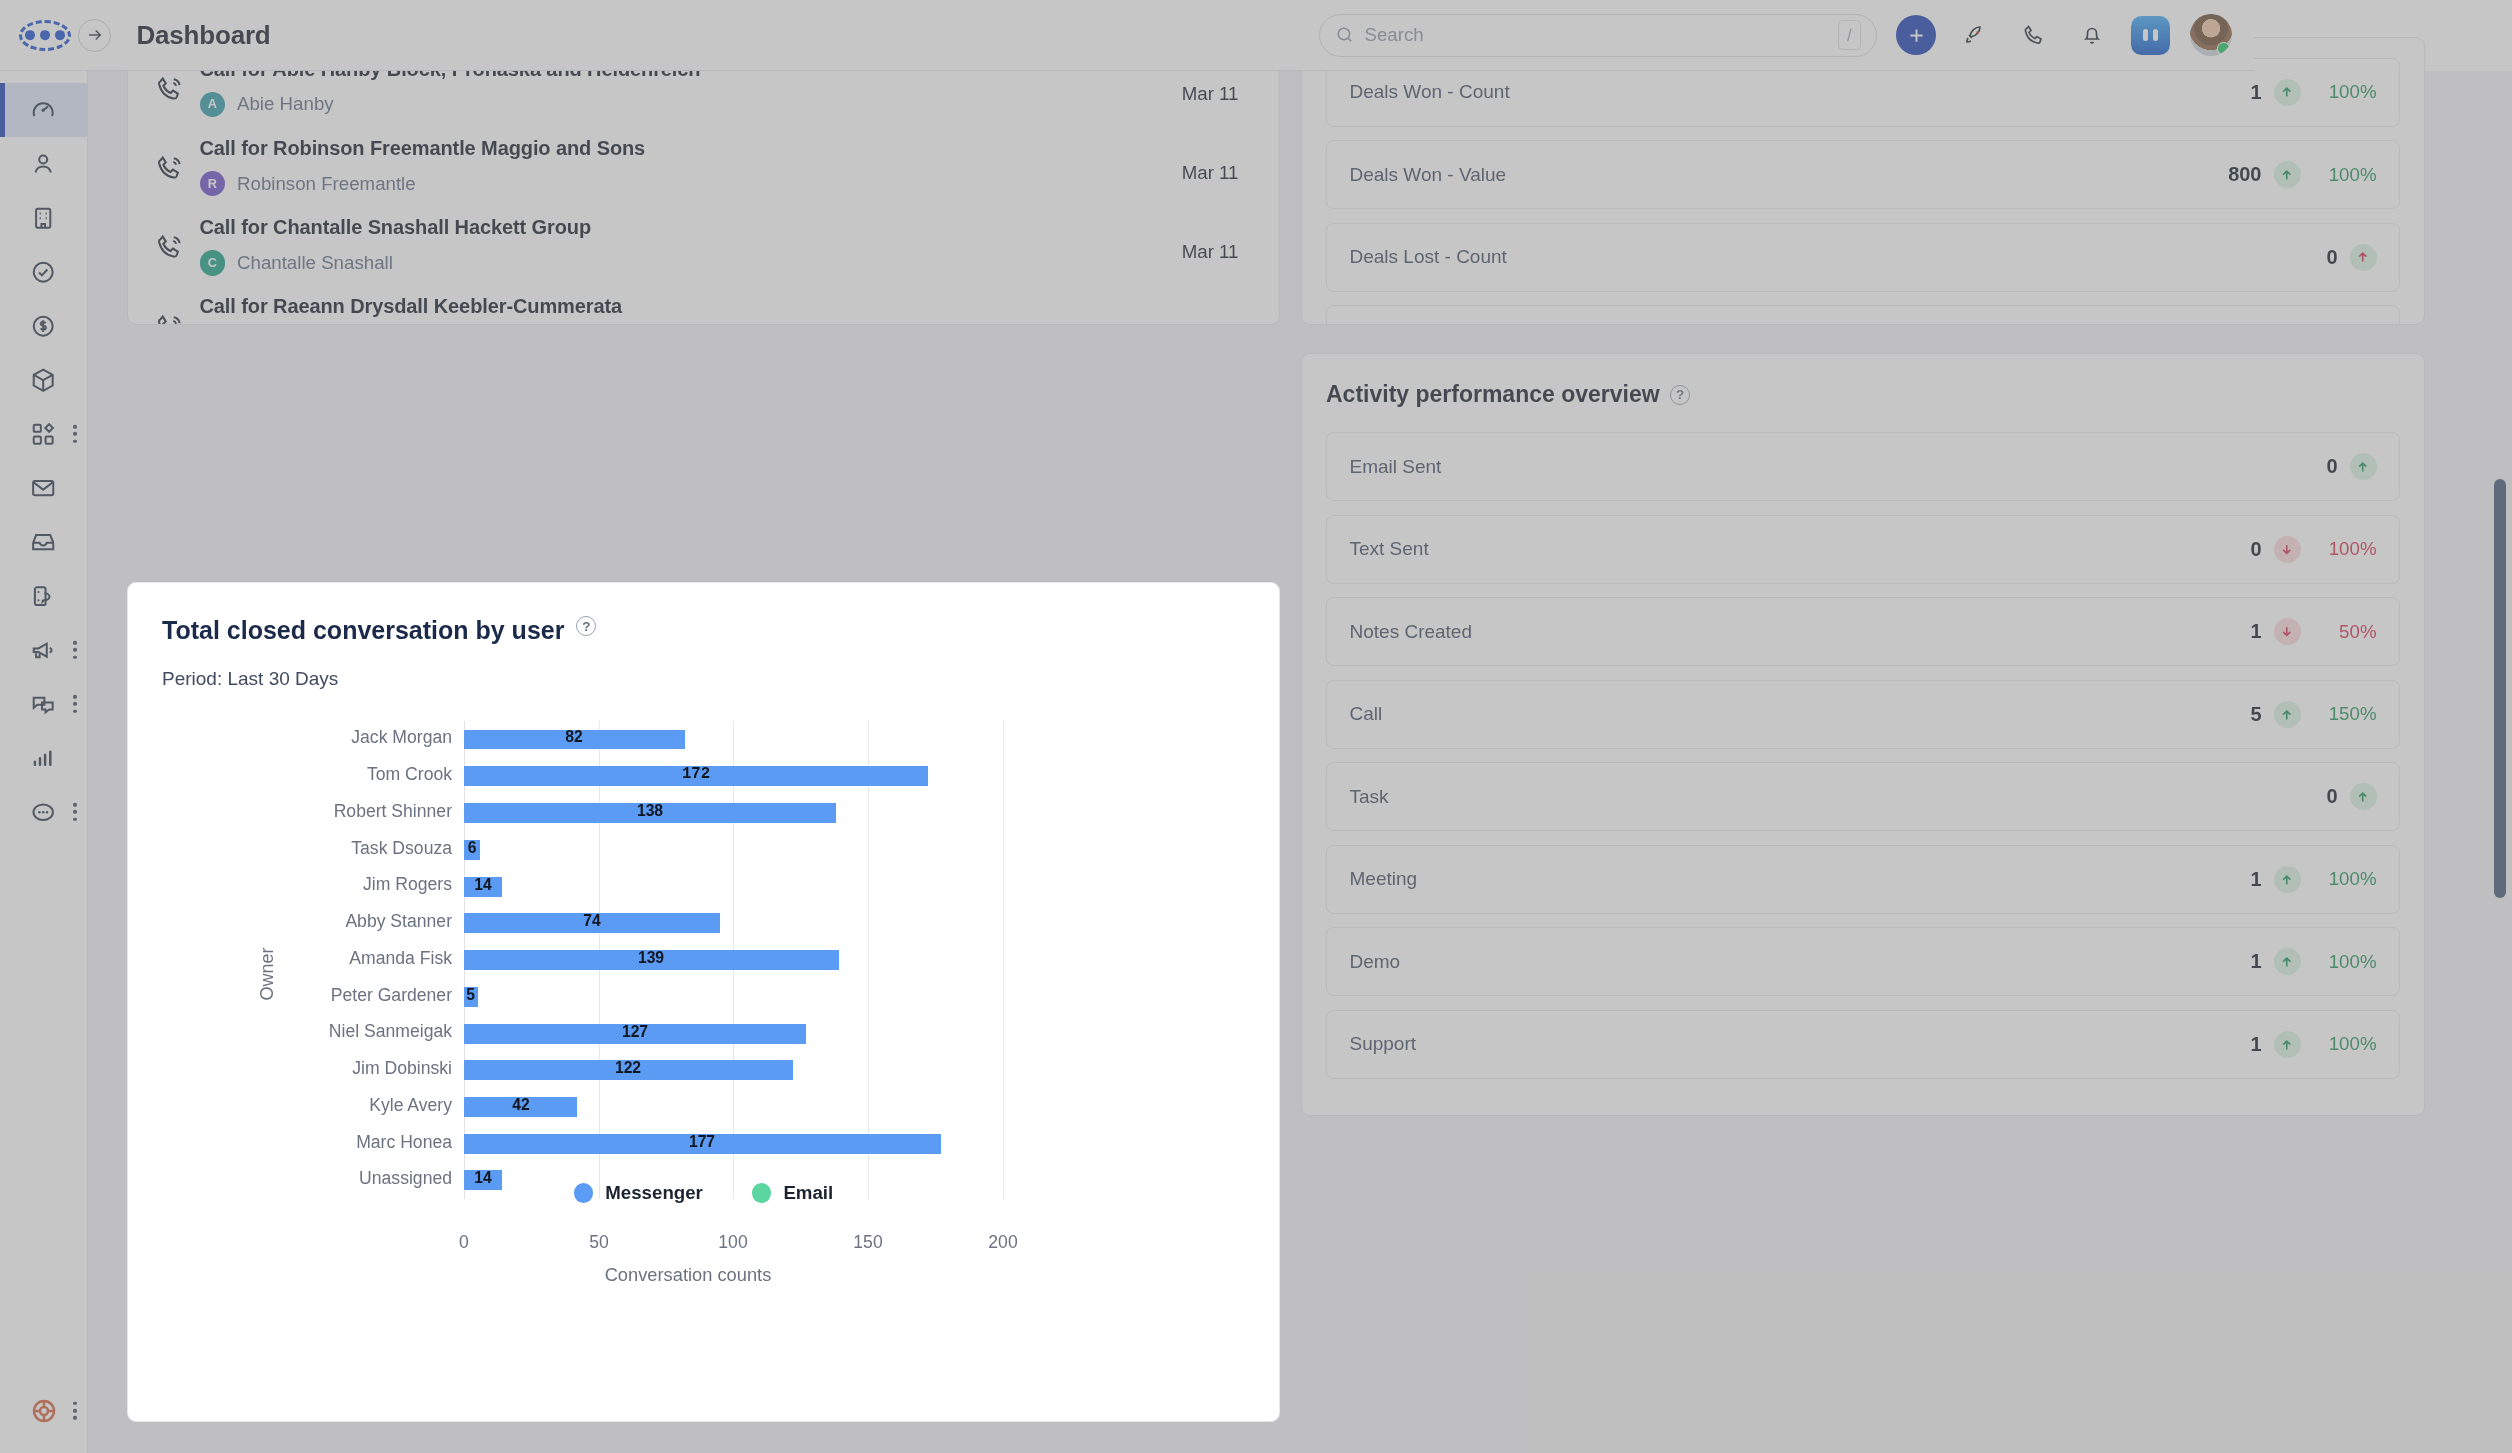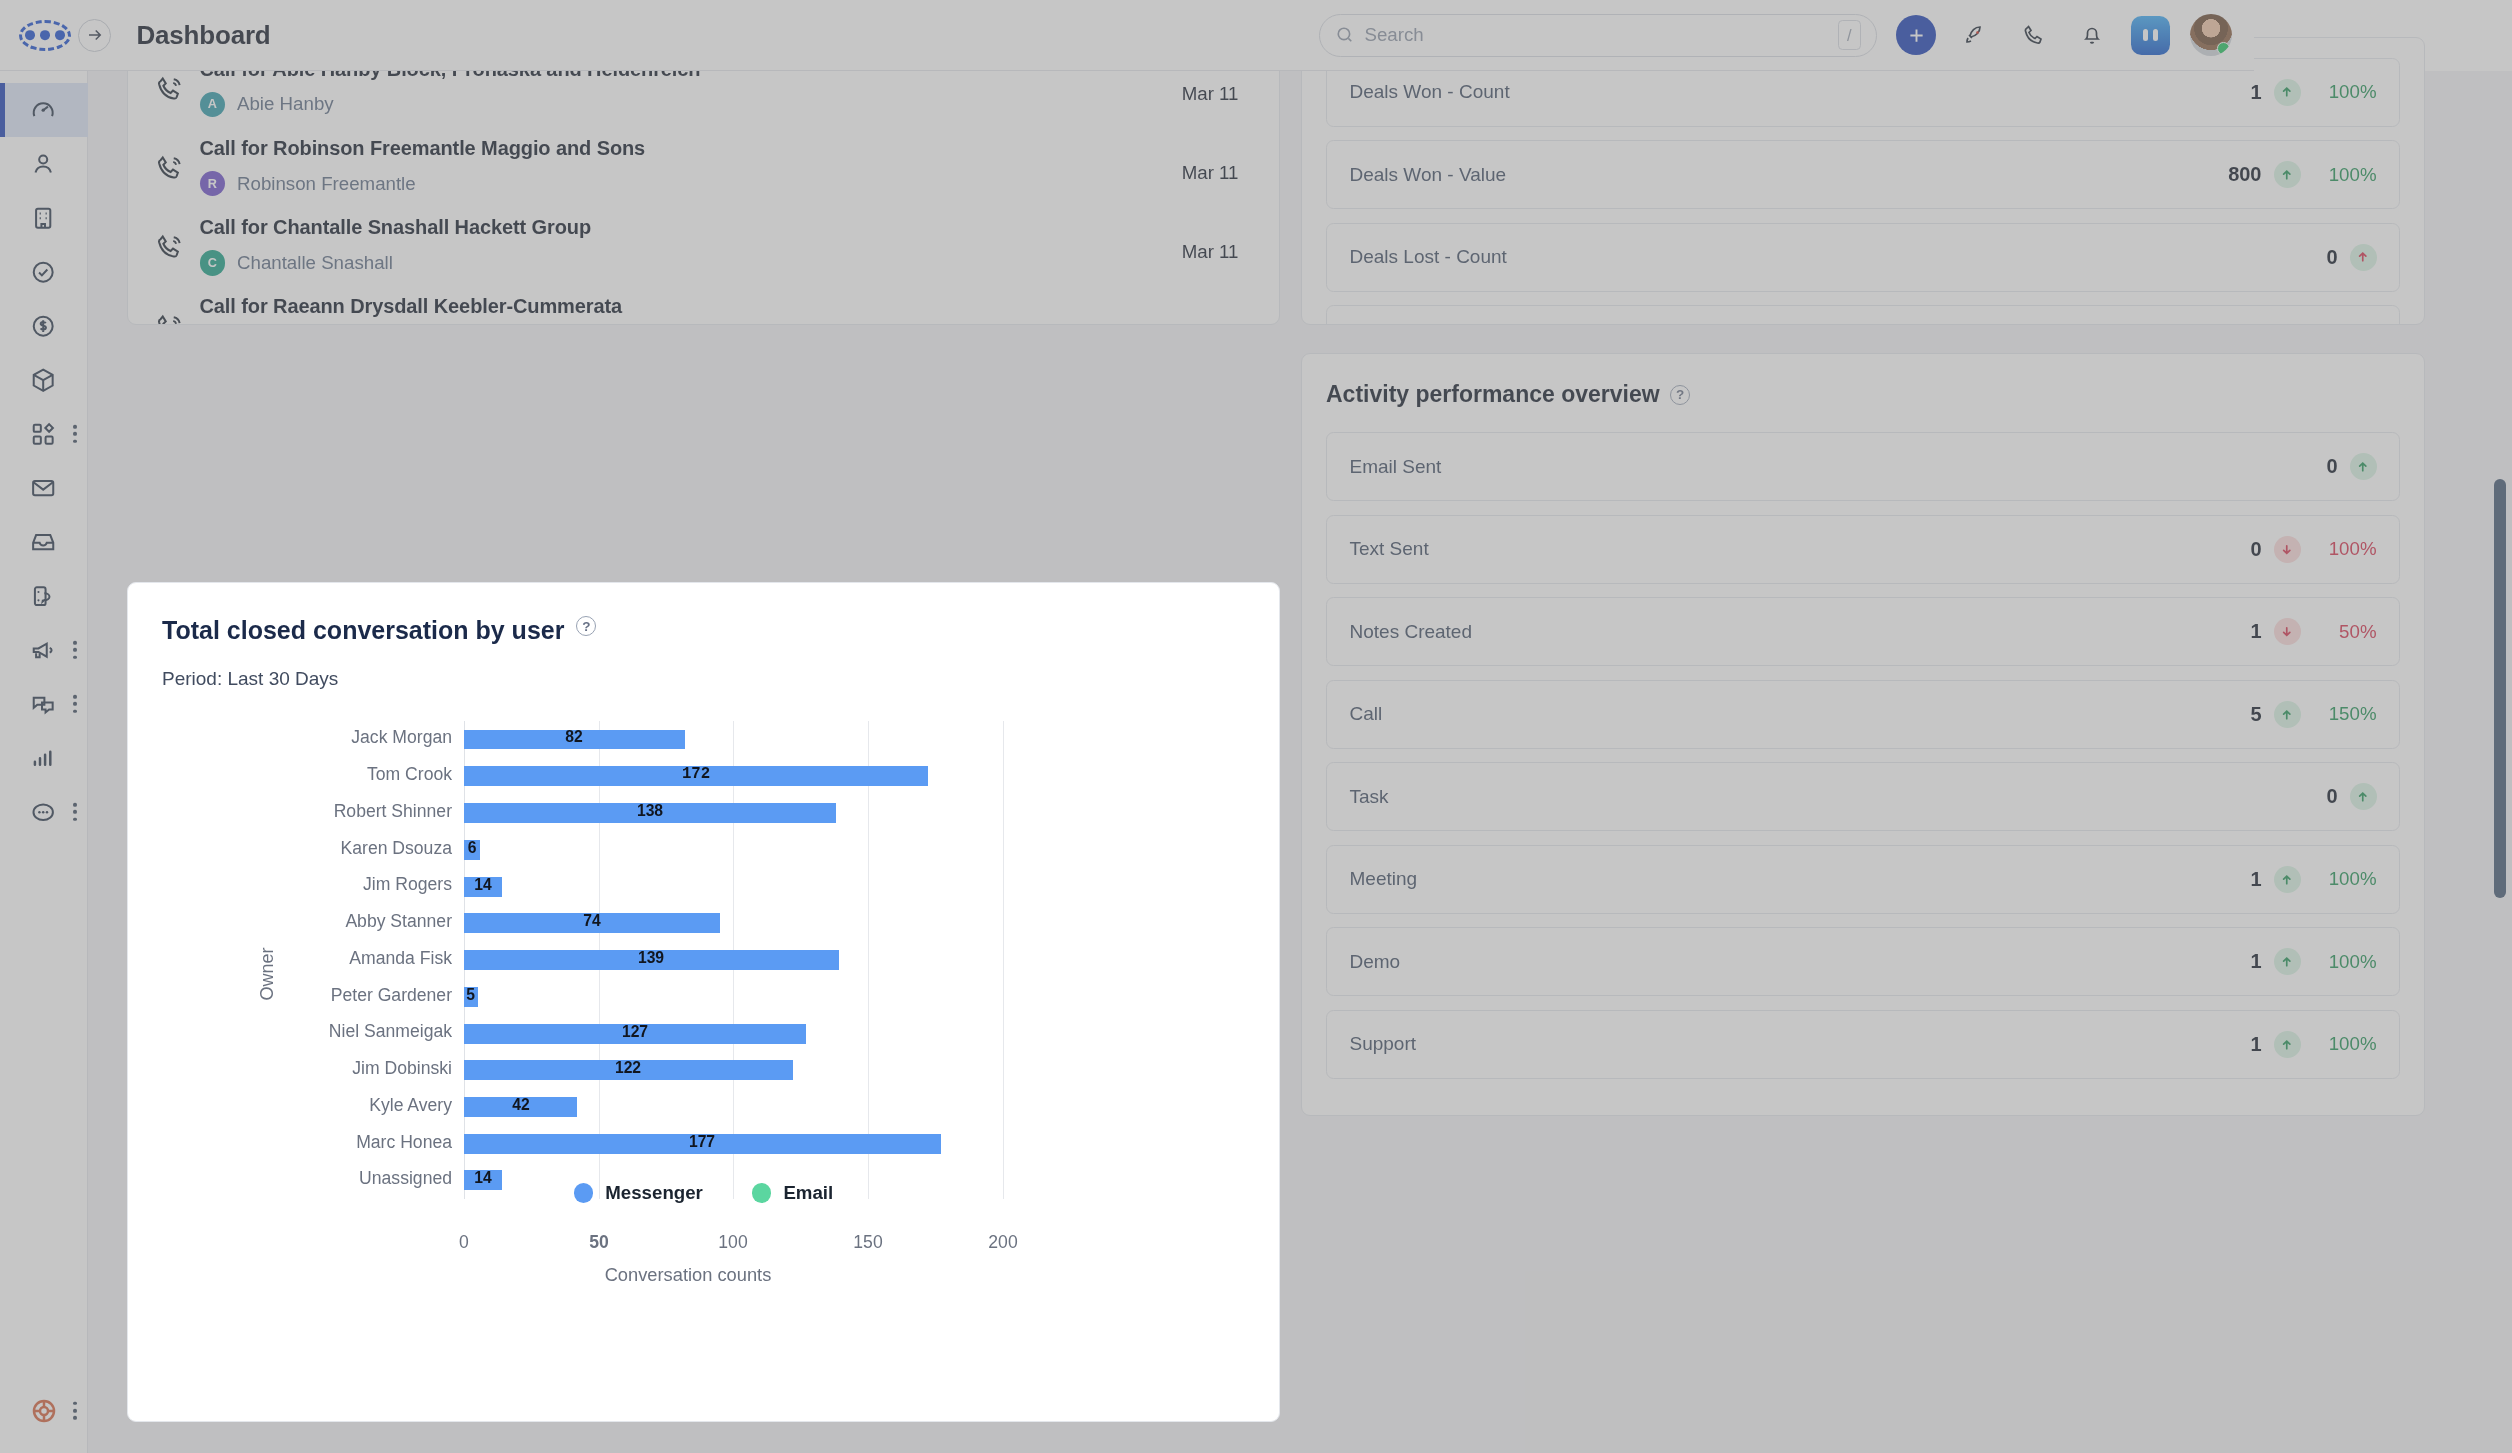--- a/index.html
+++ b/index.html
@@ -551,21 +551,21 @@
     </div>
     <div class="chart-period">Period: Last 30 Days</div>
 
     <div class="plot">
       <div class="ylabel-axis">Owner</div>
       <div class="xlabel-axis">Conversation counts</div>
       <div class="plot-inner" id="plot-inner">
         <div class="axisline"></div>
       <div class="xtick" style="left: 0px;">0</div>
           <div class="gridline" style="left: 135px;"></div>
-          <div class="xtick" style="left: 135px; font-weight: bold;">50</div>
+          <div class="xtick" style="left: 135px;">50</div>
           <div class="gridline" style="left: 269px;"></div>
           <div class="xtick" style="left: 269px;">100</div>
           <div class="gridline" style="left: 404px;"></div>
           <div class="xtick" style="left: 404px;">150</div>
           <div class="gridline" style="left: 539px;"></div>
           <div class="xtick" style="left: 539px;">200</div>
           <div class="ylab" style="top: 6.4px;">Jack Morgan</div>
           <div class="bar-row" style="top: 8.6px; left: 0px; width: 779px;">
             <span class="bar" style="width:221px;background:#5b9bf3"></span>
             <span class="bar-val" style="left:110px;transform:translateX(-50%)">82</span>
@@ -573,21 +573,21 @@
           <div class="ylab" style="top: 43px;">Tom Crook</div>
           <div class="bar-row" style="top: 45px; left: 0px; width: 779px; font-family: Liberation Mono, monospace;">
             <span class="bar" style="width:464px;background:#5b9bf3"></span>
             <span class="bar-val" style="left:232px;transform:translateX(-50%)">172</span>
           </div>
           <div class="ylab" style="top: 80px;">Robert Shinner</div>
           <div class="bar-row" style="top: 82px; left: 0px; width: 779px;">
             <span class="bar" style="width:372px;background:#5b9bf3"></span>
             <span class="bar-val" style="left:186px;transform:translateX(-50%)">138</span>
           </div>
-          <div class="ylab" style="top: 117px;">Karen Dsouza</div>
+          <div class="ylab" style="top: 117px;">Task Dsouza</div>
           <div class="bar-row" style="top: 119px; left: 0px; width: 779px;">
             <span class="bar" style="width:16px;background:#5b9bf3"></span>
             <span class="bar-val" style="left:8px;transform:translateX(-50%)">6</span>
           </div>
           <div class="ylab" style="top: 153px;">Jim Rogers</div>
           <div class="bar-row" style="top: 156px; left: 0px; width: 779px;">
             <span class="bar" style="width:38px;background:#5b9bf3"></span>
             <span class="bar-val" style="left:19px;transform:translateX(-50%)">14</span>
           </div>
           <div class="ylab" style="top: 190px;">Abby Stanner</div>

